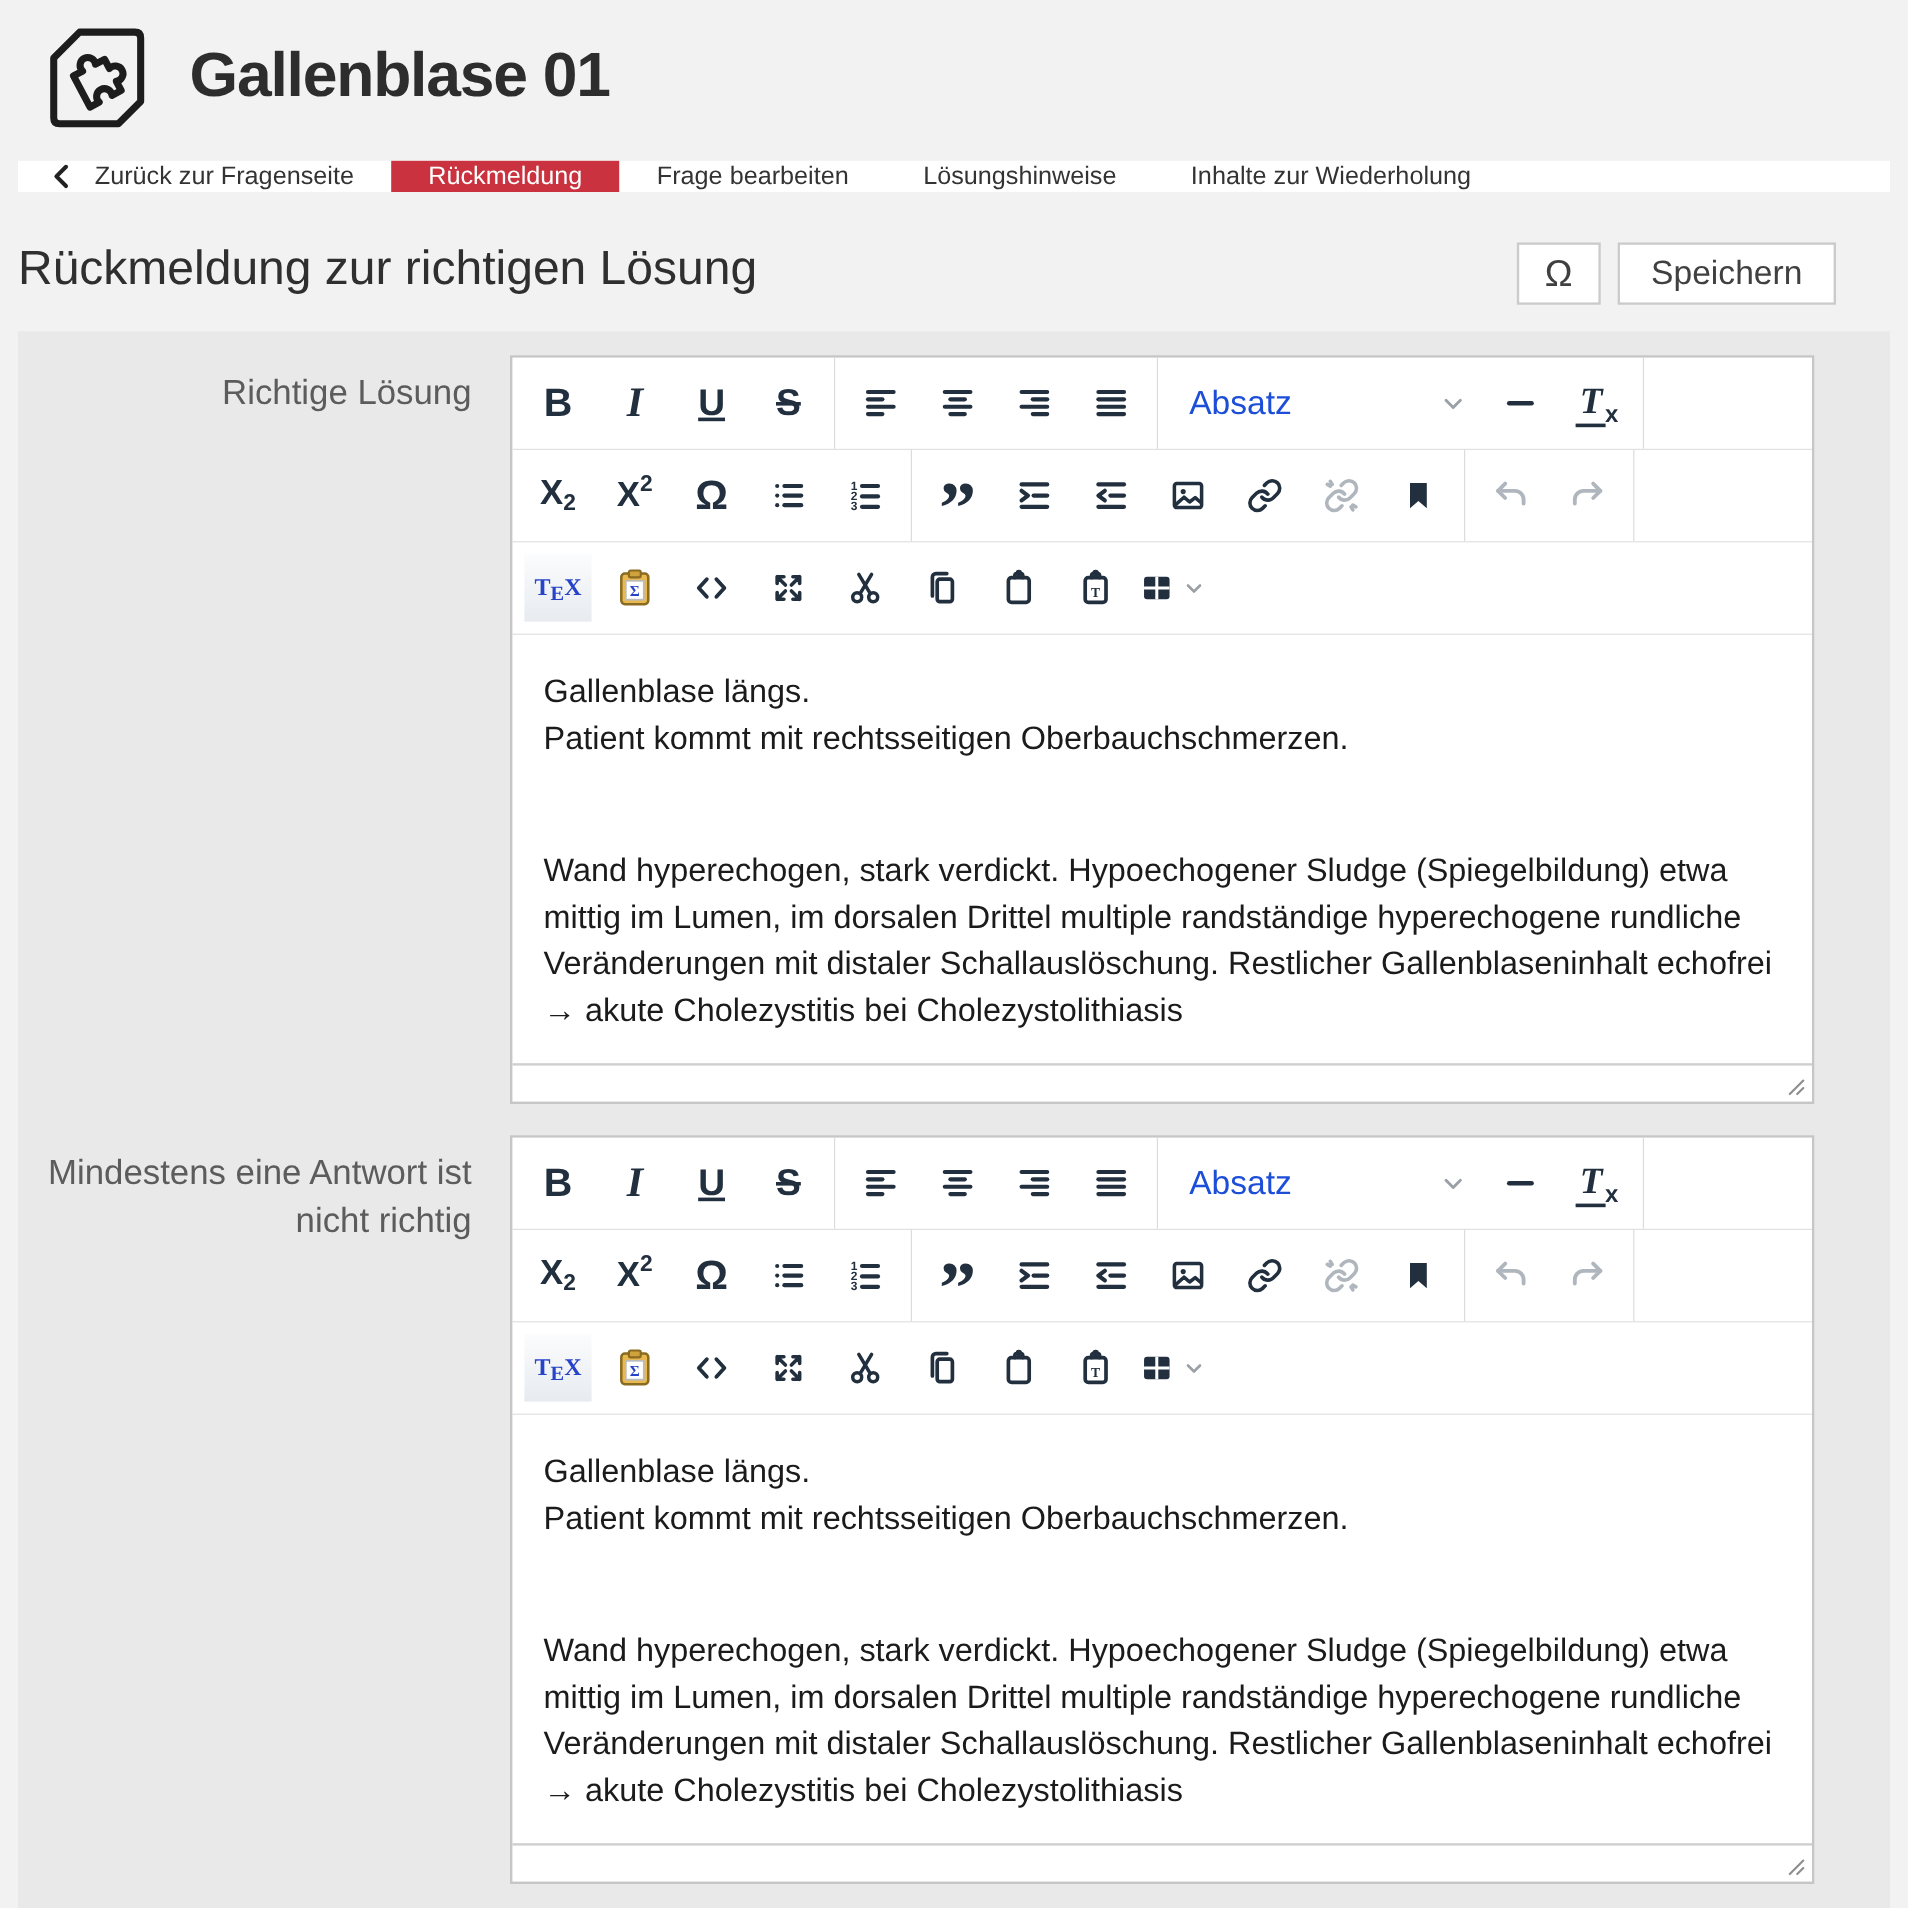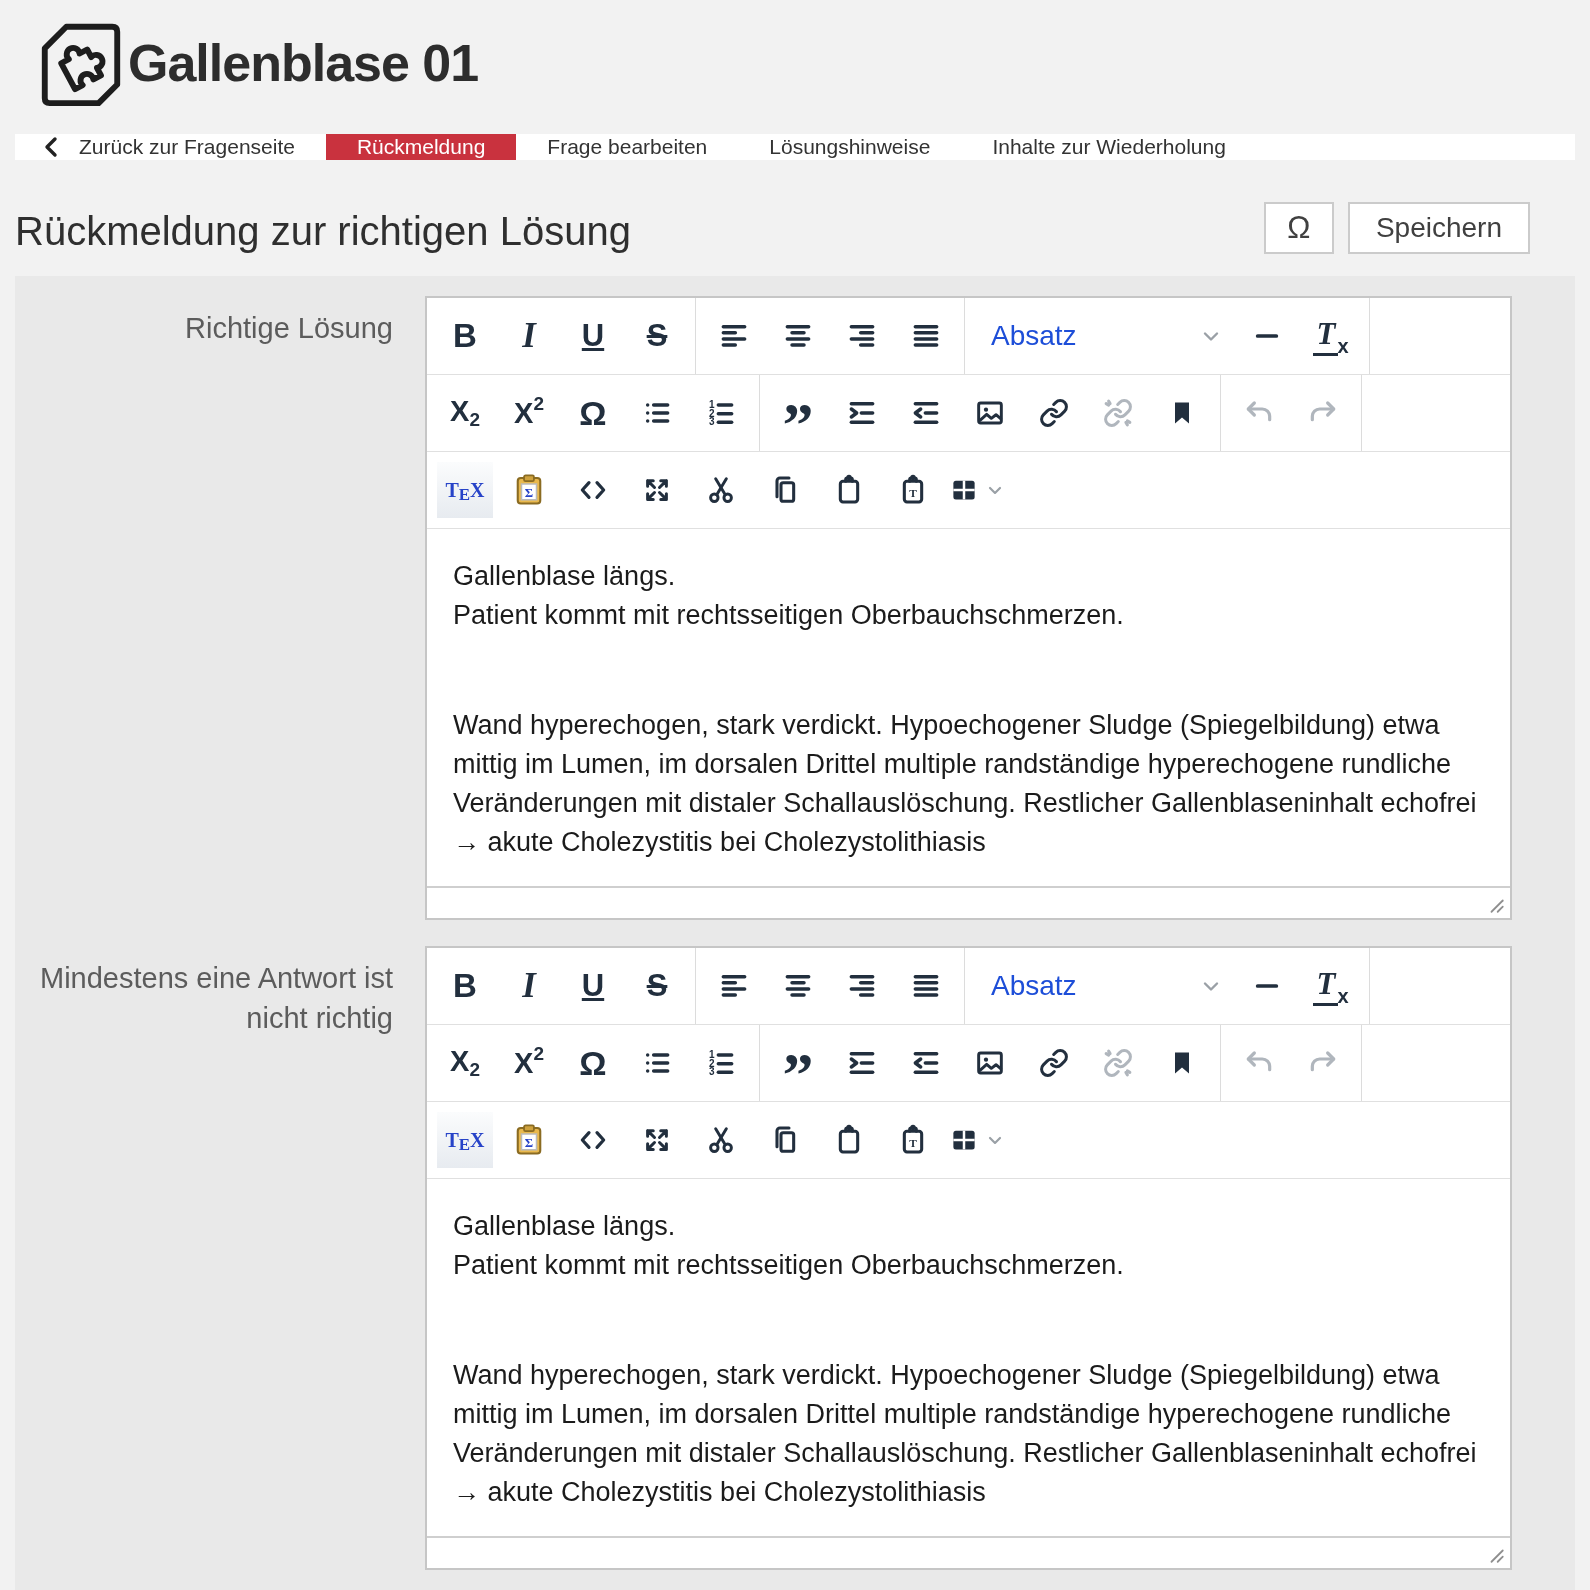--- a/index.html
+++ b/index.html
@@ -7,30 +7,30 @@
     --toolbar-icon:#222f3e; --disabled-icon:#b0b6bd; --border-gray:#c6c6c6;
     --label-text:#5c5c5c; --heading-text:#2f2f2f; --tex-blue:#2743c8;
   }
   *{box-sizing:border-box;margin:0;padding:0}
   html,body{width:1590px}
   body{
     height:1590px;overflow:hidden;background:var(--page-bg);
     font-family:"Liberation Sans",sans-serif;display:flex;flex-direction:column;
   }
   
-  .header{display:flex;align-items:center;padding:16px 0 8px 34px}
+  .header{display:flex;align-items:center;gap:30px;padding:16px 0 8px 34px}
   .icon-badge svg{width:94px;height:94px;display:block}
   .page-title{font-size:52px;font-weight:700;color:#2d2d2d;letter-spacing:-1px}
   
   .nav{margin:16px 15px 0;background:var(--nav-bg);display:flex;align-items:stretch;height:76px}
   .nav-item{display:flex;align-items:center;gap:14px;padding:0 31px;font-size:21px;color:#333;cursor:pointer;white-space:nowrap}
   .nav-item:first-child{padding-left:26px}
   .nav-item.active{background:var(--accent-red);color:#fff}
   
-  .section-bar{margin:0 15px;display:flex;align-items:flex-end;justify-content:space-between;padding:42px 0 22px}
+  .section-bar{margin:0 15px;display:flex;align-items:flex-start;justify-content:space-between;padding:42px 0 22px}
   .section-heading{font-size:40px;font-weight:400;color:var(--heading-text)}
   .section-actions{display:flex;gap:14px;margin-right:45px}
   .btn{height:52px;background:#fff;border:2px solid #cbcbcb;font-size:28px;color:#404040;
        display:flex;align-items:center;justify-content:center;cursor:pointer;font-family:inherit}
   .btn-omega{width:70px;font-size:31px}
   .btn-save{padding:0 26px}
   
   .panel{margin:0 15px;background:var(--panel-bg);padding:20px 0 28px;flex:1}
   .form-row{display:flex;margin-bottom:26px}
   .form-label{width:410px;padding:12px 32px 0 0;text-align:right;font-size:29px;

